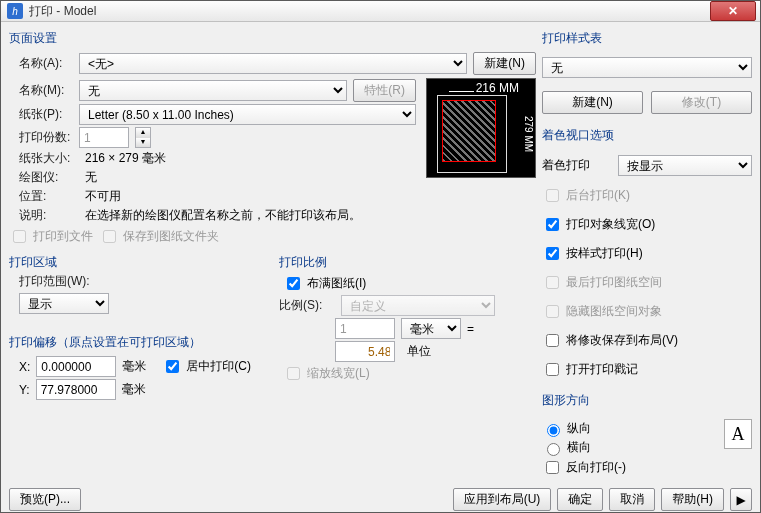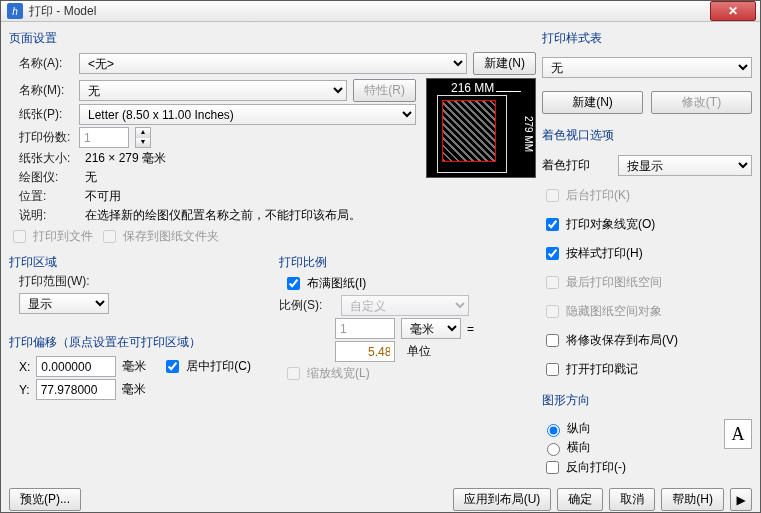--- a/index.html
+++ b/index.html
@@ -15,21 +15,21 @@
 .grp-title{color:#0a3a8a;padding:4px 0 2px 0}
 .row{display:flex;align-items:center;gap:6px;padding:1px 0}
 .lbl{width:70px;color:#222}
 .lbl-s{color:#222}
 select,input[type=text]{border:1px solid #abadb3;background:#fff;height:21px;padding:0 4px}
 select{background:linear-gradient(#fff,#eee)}
 .btn{height:23px;border:1px solid #8e8f94;background:linear-gradient(#fdfdfd,#e3e3e3);border-radius:2px;padding:0 10px;cursor:pointer;display:inline-flex;align-items:center;justify-content:center}
 .btn.disabled{color:#9a9a9a;cursor:default}
 .chk,.rdo{display:flex;align-items:center;gap:4px;padding:1px 0}
 .preview{width:110px;height:100px;background:#000;position:relative;margin-left:6px;border:1px solid #555}
-.pv-dim-top{position:absolute;top:2px;left:22px;right:14px;display:flex;align-items:center;color:#fff;font-size:10px;justify-content:flex-start}
+.pv-dim-top{position:absolute;top:2px;left:22px;right:14px;display:flex;align-items:center;color:#fff;font-size:10px;justify-content:flex-end}
 .pv-dim-top .bar{position:absolute;left:0;right:0;top:10px;height:1px;background:#fff}
 .pv-dim-side{position:absolute;right:1px;top:18px;bottom:6px;width:12px;color:#fff;font-size:10px;display:flex;align-items:center;justify-content:center;writing-mode:vertical-rl}
 .pv-page{position:absolute;left:10px;top:16px;width:70px;height:78px;border:1px solid #ddd;background:#000}
 .pv-area{position:absolute;left:4px;top:4px;right:10px;bottom:10px;border:1px solid #f00;background:repeating-linear-gradient(45deg,#777,#777 2px,#000 2px,#000 5px)}
 .pair{display:flex;gap:10px}
 .subleft{flex:0 0 260px}
 .subright{flex:1}
 .small-input{width:80px}
 .xy-input{width:80px}
 .spin{display:inline-flex;flex-direction:column;border:1px solid #abadb3;height:21px}
@@ -127,21 +127,21 @@
           </div>
         </div>
         <div class="subright">
           <div class="grp-title">打印比例</div>
           <label class="chk" style="padding-left:4px">
               <input type="checkbox" checked="" style="">
               <span>布满图纸(I)</span>
             </label>
           <div class="row">
             <span class="lbl-s" style="width:56px">比例(S):</span>
-            <select style="width:128px;color:#999" disabled=""><option>自定义</option></select>
+            <select style="width:154px;color:#999" disabled=""><option>自定义</option></select>
           </div>
           <div class="row" style="padding-left:56px">
             <input type="text" style="width: 60px; color: rgb(153, 153, 153);" disabled="" value="1">
             <select style="width:60px"><option>毫米</option></select>
             <span>=</span>
           </div>
           <div class="row" style="padding-left:56px">
             <input type="text" style="width: 60px; color: #a16207; padding-left: 32px;" disabled="" value="5.489">
             <span style="width:60px;padding-left:6px">单位</span>
           </div>

